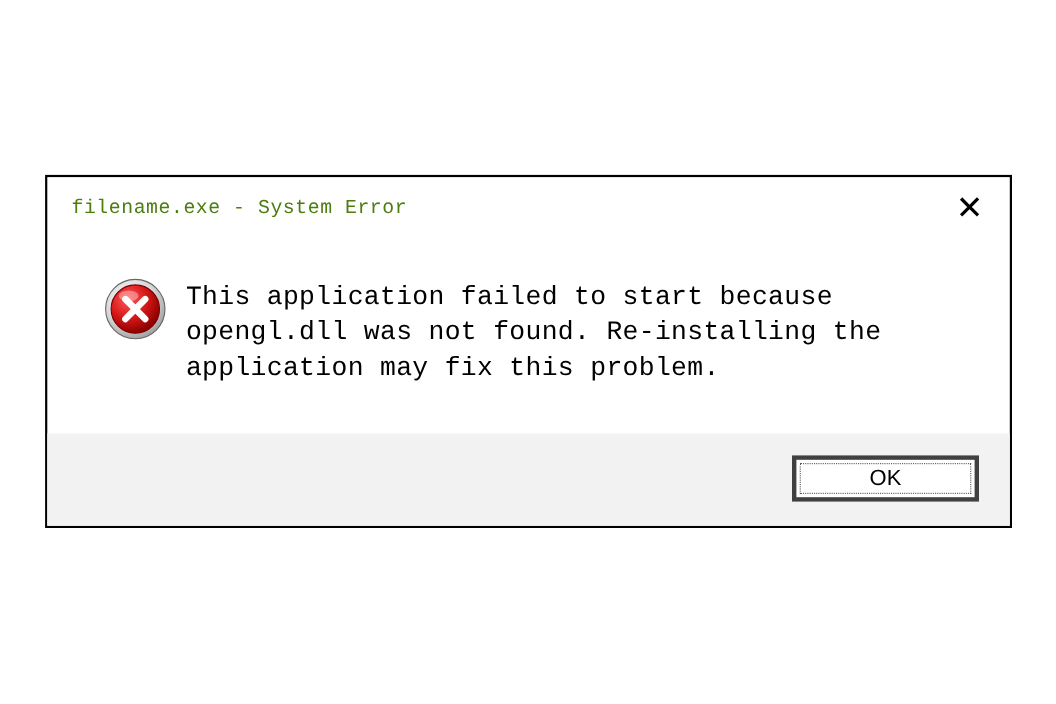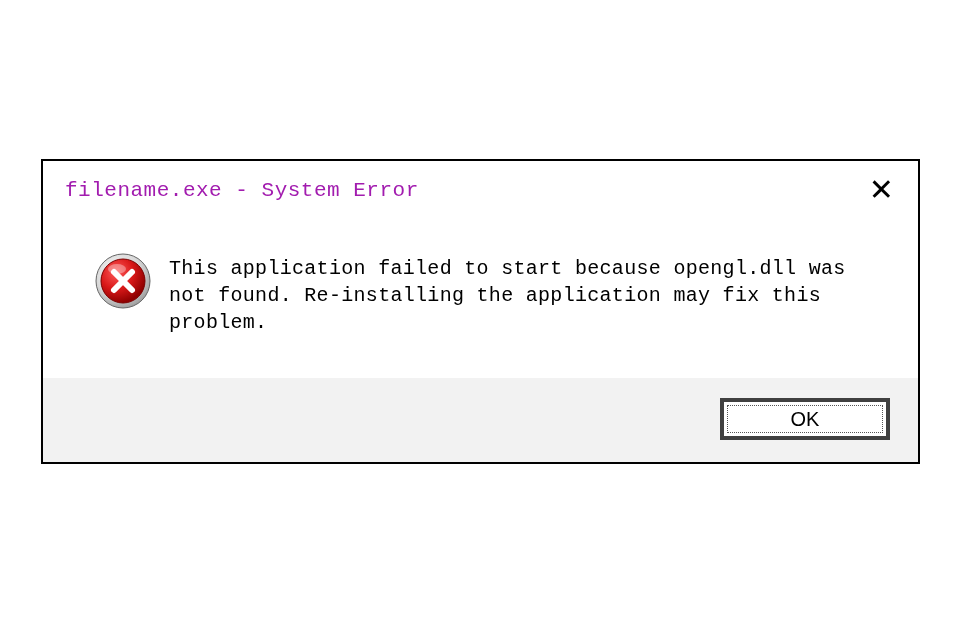--- a/index.html
+++ b/index.html
@@ -22,23 +22,23 @@
       border: 2px solid #000000;
       background: #ffffff;
     }
     .titlebar {
       display: flex;
       align-items: center;
       justify-content: space-between;
       padding: 14px 20px 8px 22px;
     }
     .titlebar-title {
-      font-size: 21px;
+      font-size: 18px;
       letter-spacing: 0.5px;
-      color: #a21caf;
+      color: #4d7c0f;
     }
     .close-x {
       font-size: 30px;
       line-height: 1;
       font-weight: 300;
       cursor: pointer;
       padding: 0 4px;
       font-family: Arial, sans-serif;
     }
     .body-area {
@@ -47,21 +47,21 @@
       padding: 42px 40px 42px 52px;
       gap: 18px;
     }
     .error-icon {
       flex-shrink: 0;
       width: 56px;
       height: 56px;
       margin-top: -2px;
     }
     .message {
-      font-size: 20px;
+      font-size: 24px;
       line-height: 1.35;
       color: #000;
       letter-spacing: 0.3px;
       padding-top: 0px;
     }
     .button-bar {
       background: #f2f2f2;
       padding: 20px 28px 22px 28px;
       display: flex;
       justify-content: flex-end;

